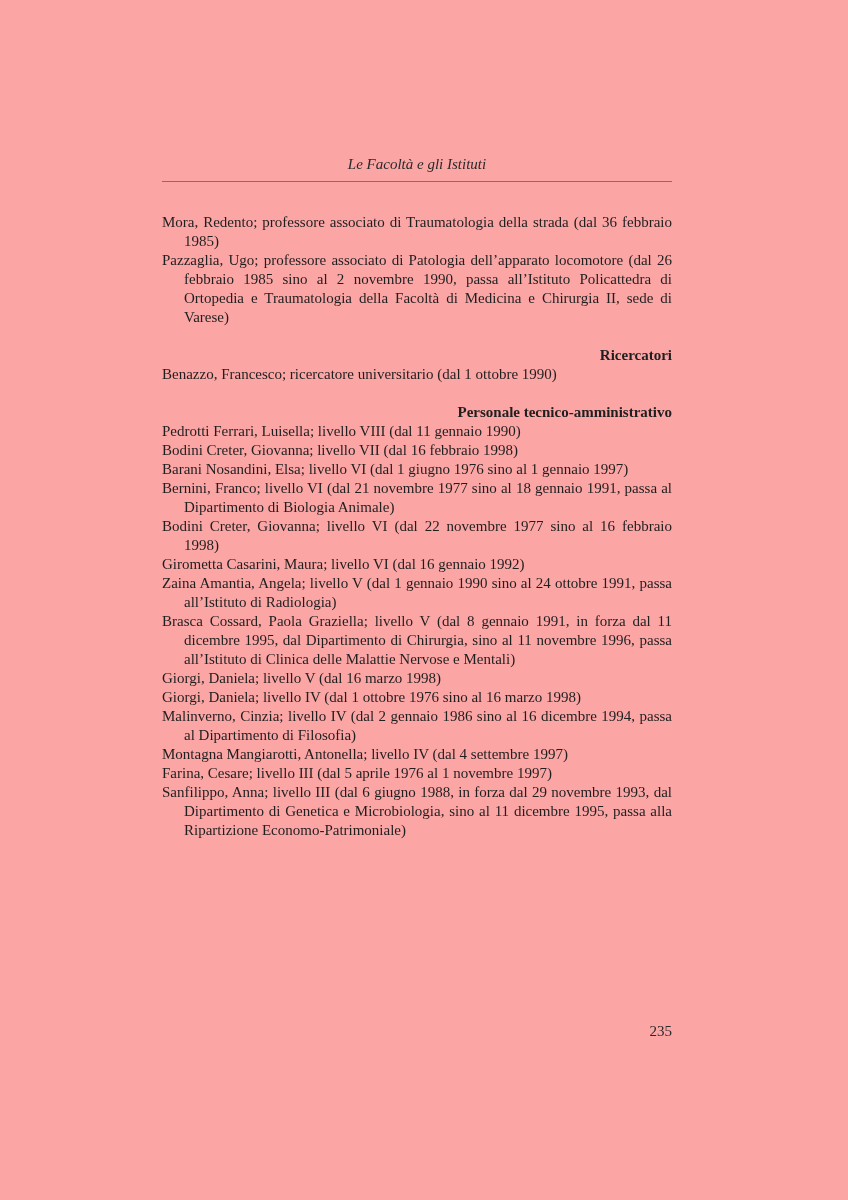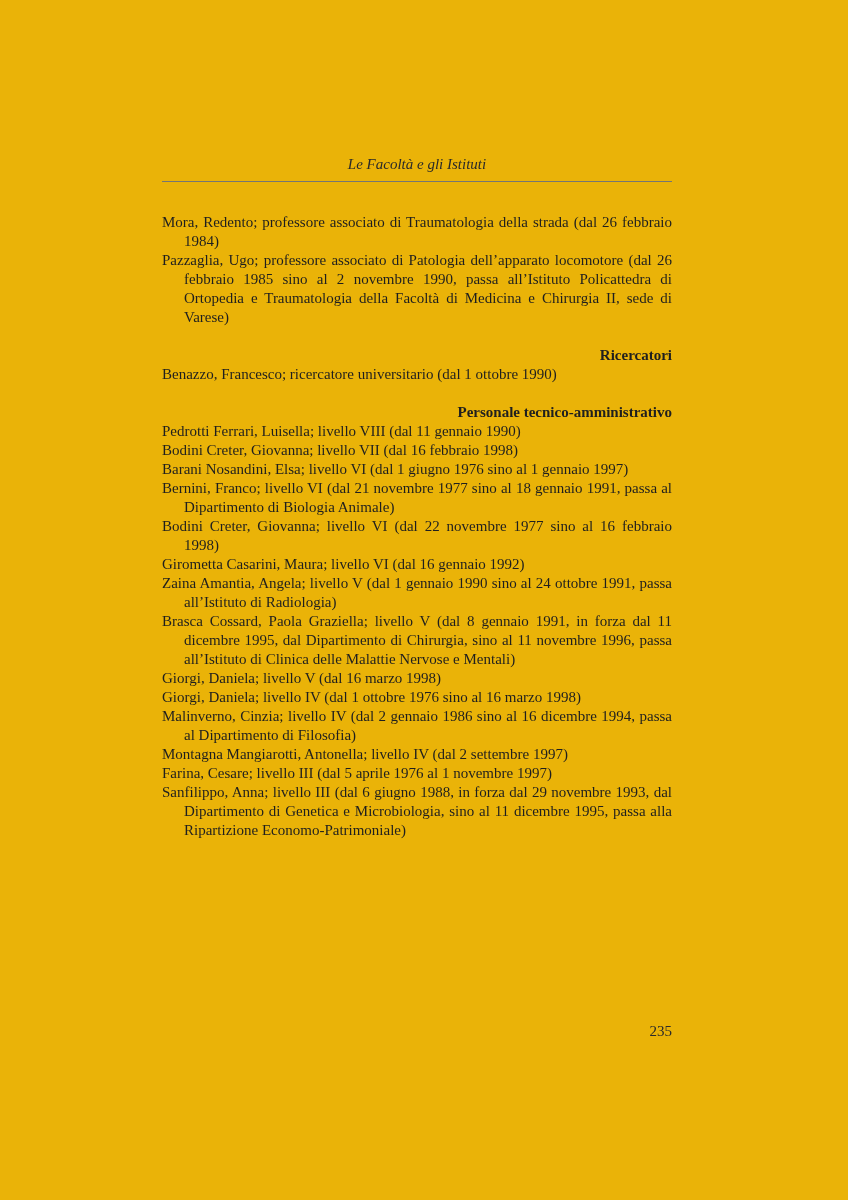--- a/index.html
+++ b/index.html
@@ -1,20 +1,20 @@
 <!DOCTYPE html>
 <html><head>
 <meta charset="utf-8">
 <style>
   html, body { margin: 0; padding: 0; background: #ffffff; }
   .page {
     position: relative;
     width: 848px;
     height: 1200px;
-    background: #eab308;
+    background: #fca5a5;
     font-family: "Liberation Serif", serif;
     color: #1f1f1f;
     overflow: hidden;
   }
   .column {
     position: absolute;
     left: 162px;
     top: 155px;
     width: 510px;
   }
@@ -65,39 +65,39 @@
 
 <div class="page">
 
   <div class="column">
 
     <div class="running-header">Le Facoltà e gli Istituti</div>
     <hr class="rule">
 
     <div class="body-text">
 
-      <p class="entry">Mora, Redento; professore associato di Traumatologia della strada (dal 26 febbraio 1984)</p>
+      <p class="entry">Mora, Redento; professore associato di Traumatologia della strada (dal 36 febbraio 1985)</p>
       <p class="entry">Pazzaglia, Ugo; professore associato di Patologia dell’apparato locomotore (dal 26 febbraio 1985 sino al 2 novembre 1990, passa all’Istituto Policattedra di Ortopedia e Traumatologia della Facoltà di Medicina e Chirurgia II, sede di Varese)</p>
 
       <h3 class="section-heading">Ricercatori</h3>
       <p class="entry">Benazzo, Francesco; ricercatore universitario (dal 1 ottobre 1990)</p>
 
       <h3 class="section-heading">Personale tecnico-amministrativo</h3>
       <p class="entry">Pedrotti Ferrari, Luisella; livello VIII (dal 11 gennaio 1990)</p>
       <p class="entry">Bodini Creter, Giovanna; livello VII (dal 16 febbraio 1998)</p>
       <p class="entry">Barani Nosandini, Elsa; livello VI (dal 1 giugno 1976 sino al 1 gennaio 1997)</p>
       <p class="entry">Bernini, Franco; livello VI (dal 21 novembre 1977 sino al 18 gennaio 1991, passa al Dipartimento di Biologia Animale)</p>
       <p class="entry">Bodini Creter, Giovanna; livello VI (dal 22 novembre 1977 sino al 16 febbraio 1998)</p>
       <p class="entry">Girometta Casarini, Maura; livello VI (dal 16 gennaio 1992)</p>
       <p class="entry">Zaina Amantia, Angela; livello V (dal 1 gennaio 1990 sino al 24 ottobre 1991, passa all’Istituto di Radiologia)</p>
       <p class="entry">Brasca Cossard, Paola Graziella; livello V (dal 8 gennaio 1991, in forza dal 11 dicembre 1995, dal Dipartimento di Chirurgia, sino al 11 novembre 1996, passa all’Istituto di Clinica delle Malattie Nervose e Mentali)</p>
       <p class="entry">Giorgi, Daniela; livello V (dal 16 marzo 1998)</p>
       <p class="entry">Giorgi, Daniela; livello IV (dal 1 ottobre 1976 sino al 16 marzo 1998)</p>
       <p class="entry">Malinverno, Cinzia; livello IV (dal 2 gennaio 1986 sino al 16 dicembre 1994, passa al Dipartimento di Filosofia)</p>
-      <p class="entry">Montagna Mangiarotti, Antonella; livello IV (dal 2 settembre 1997)</p>
+      <p class="entry">Montagna Mangiarotti, Antonella; livello IV (dal 4 settembre 1997)</p>
       <p class="entry">Farina, Cesare; livello III (dal 5 aprile 1976 al 1 novembre 1997)</p>
       <p class="entry">Sanfilippo, Anna; livello III (dal 6 giugno 1988, in forza dal 29 novembre 1993, dal Dipartimento di Genetica e Microbiologia, sino al 11 dicembre 1995, passa alla Ripartizione Economo-Patrimoniale)</p>
 
     </div>
   </div>
 
   <div class="page-number">235</div>
 
 </div>
 

